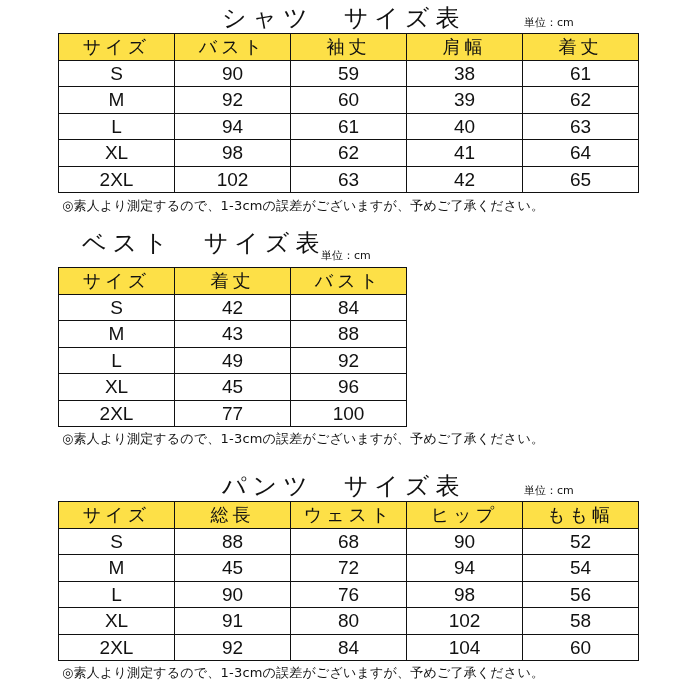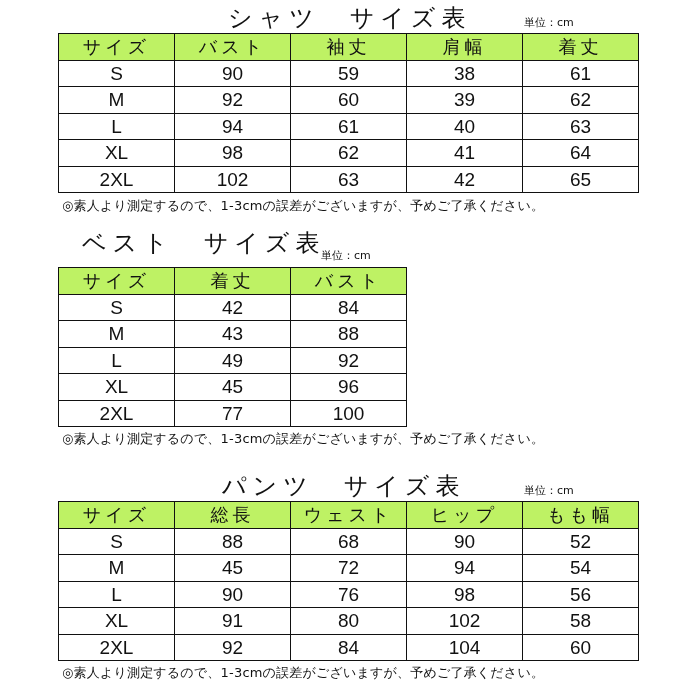--- a/index.html
+++ b/index.html
@@ -5,29 +5,29 @@
     html, body { margin:0; padding:0; background:#ffffff; }
     body { width:696px; height:696px; position:relative; overflow:hidden;
            font-family:"DejaVu Sans", "Liberation Sans", sans-serif; color:#111; }
     .section { position:absolute; left:0; width:696px; }
     .title { position:absolute; font-family:"DejaVu Serif", "Liberation Serif", serif;
              font-size:24px; letter-spacing:6px; white-space:pre; line-height:28px; color:#111; }
     .unit { position:absolute; font-size:11px; line-height:14px; white-space:nowrap; color:#111; }
     table.size { position:absolute; left:58px; border-collapse:collapse; table-layout:fixed; }
     table.size th, table.size td { border:1.5px solid #111; text-align:center; padding:0;
              height:25.5px; font-size:18px; font-weight:normal; line-height:25px; overflow:hidden; white-space:nowrap; }
-    table.size th { background:#bef264; letter-spacing:4px; }
+    table.size th { background:#fde047; letter-spacing:4px; }
     table.size td { background:#fff; font-family:"Liberation Sans Narrow","Liberation Sans", sans-serif; font-size:19px; }
     .note { position:absolute; left:62px; font-size:13px; line-height:16px; white-space:nowrap; letter-spacing:0.2px; }
   </style>
 </head>
 <body>
 
 <div class="section" style="top:0;">
-  <div class="title" style="left:228px; top:4px;">シャツ　サイズ表</div>
+  <div class="title" style="left:222px; top:4px;">シャツ　サイズ表</div>
   <div class="unit" style="left:524px; top:16px;">単位：cm</div>
   <table class="size" style="top:33px; width:580px;">
     <colgroup>
         <col style="width:116px">
         <col style="width:116px">
         <col style="width:116px">
         <col style="width:116px">
         <col style="width:116px">
       </colgroup>
     <thead>

